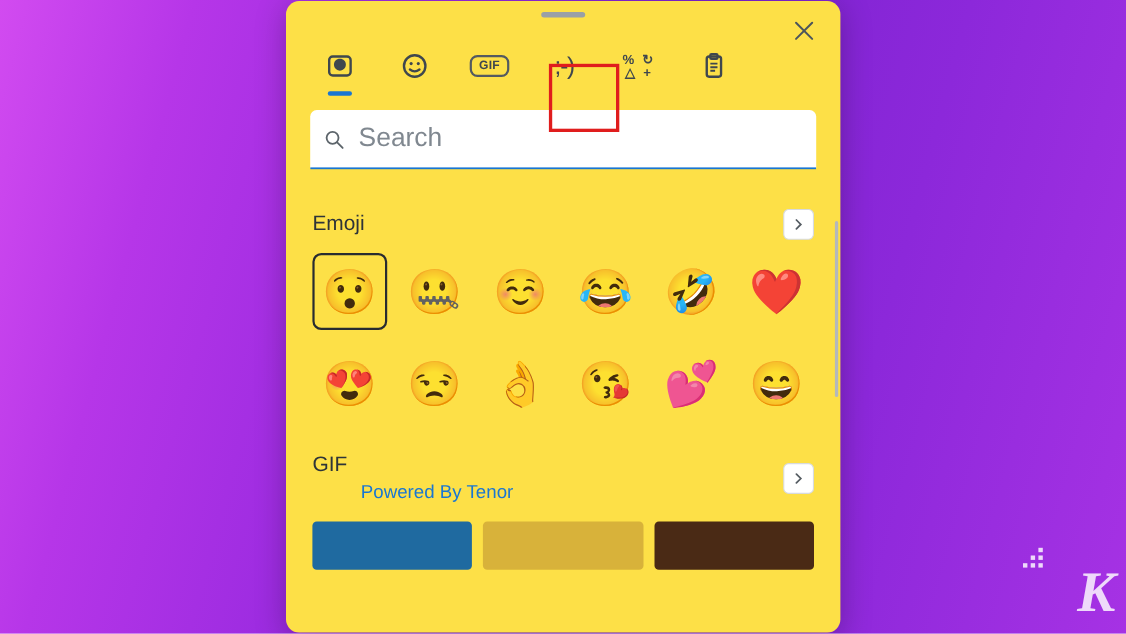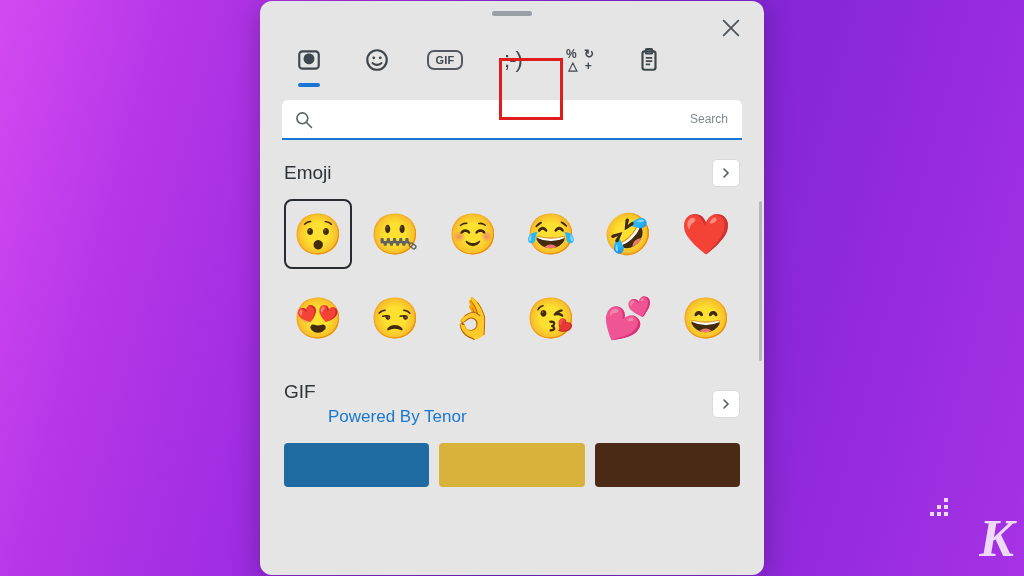--- a/index.html
+++ b/index.html
@@ -10,21 +10,21 @@
     font-family: "Segoe UI", -apple-system, sans-serif;
     background: linear-gradient(105deg, #d24bf0 0%, #b636e8 15%, #9b2be0 35%, #7d23d1 55%, #8c28da 75%, #a632e4 100%);
     position: relative;
   }
   .picker {
     position: absolute;
     left: 260px;
     top: 1px;
     width: 504px;
     height: 574px;
-    background: #e5e5e5;
+    background: #fde047;
     border-radius: 12px;
     box-shadow: 0 6px 28px rgba(0,0,0,0.25);
     overflow: hidden;
     display: flex;
     flex-direction: column;
   }
   .drag-handle {
     width: 40px;
     height: 5px;
     background: #9aa0a6;
@@ -108,29 +108,28 @@
     height: 20px;
     color: #5d656b;
   }
   .search-icon svg { width: 100%; height: 100%; }
   .search-input {
     width: 100%;
     border: none;
     border-bottom: 2.5px solid #1976d2;
     background: #ffffff;
     padding: 12px 14px 12px 44px;
-    font-size: 12px;
+    font-size: 24px;
     color: #333;
     border-radius: 6px 6px 0 0;
     outline: none;
-    text-align: right;
   }
   .search-input::placeholder { color: #808890; }
   .section {
-    padding: 19px 24px 0 24px;
+    padding: 36px 24px 0 24px;
   }
   .section-head {
     display: flex;
     justify-content: space-between;
     align-items: center;
     margin-bottom: 12px;
   }
   .section-title { font-size: 19px; color: #2e3438; }
   .subtitle { font-size: 17px; color: #1976d2; margin-top: 4px; margin-left: 44px; }
   .chev-btn {

